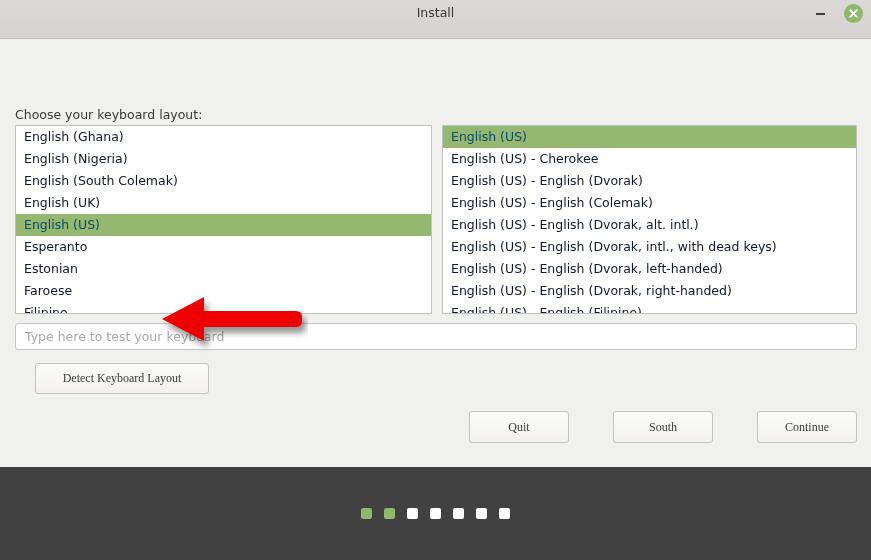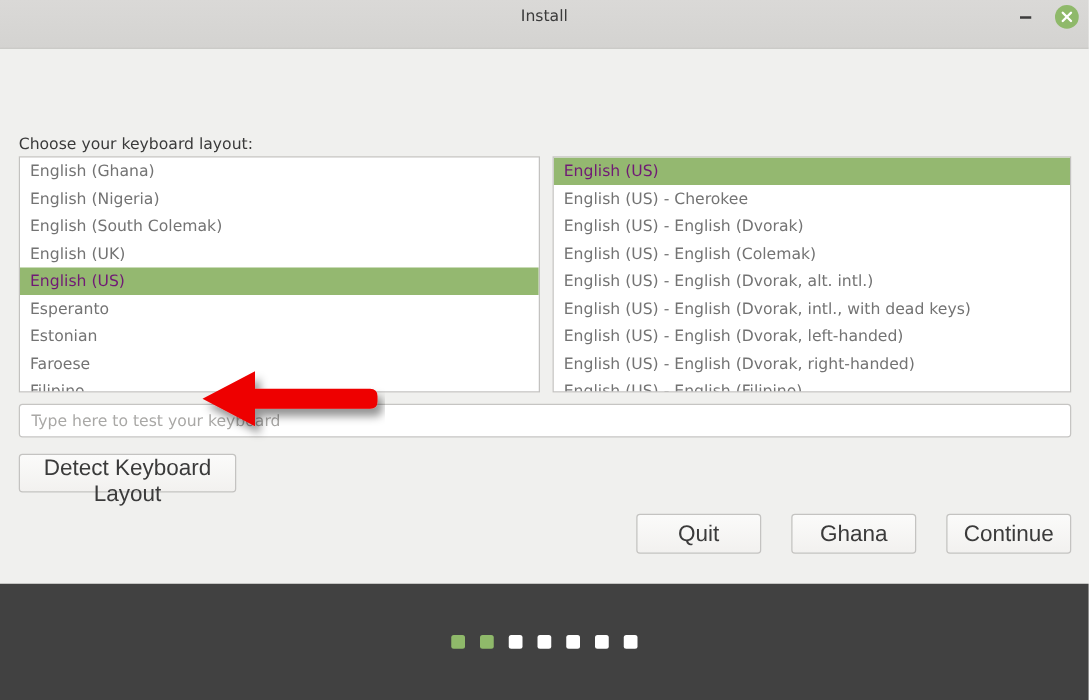--- a/index.html
+++ b/index.html
@@ -98,52 +98,53 @@
     overflow: hidden;
   }
   #list-left  { left: 15px;  top: 31px; width: 417px; height: 189px; }
   #list-right { left: 442px; top: 31px; width: 415px; height: 189px; }
 
   .list-item {
     height: 22px;
     line-height: 22px;
     padding-left: 8px;
     font-size: 12.5px;
-    color: #737373;
+    color: #0f172a;
     white-space: nowrap;
     overflow: hidden;
     cursor: default;
   }
   .list-item.selected {
     background: #94b870;
-    color: #701a75;
+    color: #0c4a6e;
   }
 
   .test-input {
     position: absolute;
     left: 15px; top: 229px;
     width: 842px; height: 27px;
     border: 1px solid #c6c5c3;
     border-radius: 3px;
     background: #ffffff;
     font-family: "DejaVu Sans", "Liberation Sans", sans-serif;
     font-size: 12.5px;
     color: #3b3b3b;
     padding: 0 9px;
   }
   .test-input::placeholder { color: #a9a8a6; }
 
   .btn {
     background: linear-gradient(to bottom, #fbfbfa 0%, #f2f1ef 100%);
     border: 1px solid #c4c3c1;
     border-radius: 3px;
-    font-family: Liberation Sans, sans-serif;
-    font-size: 18px;
+    font-family: Liberation Serif, serif;
+    font-size: 12px;
     color: #3b3b3b;
     cursor: pointer;
+    margin-left: 20px;
   }
   #btn-detect {
     position: absolute;
     left: 15px; top: 269px;
     width: 174px; height: 31px;
   }
   .nav-btns {
     position: absolute;
     right: 14px; top: 317px;
     display: flex;
@@ -224,21 +225,21 @@
         <div class="list-item">English (US) - English (Dvorak, right-handed)</div>
         <div class="list-item">English (US) - English (Filipino)</div>
       </div>
 
     <input class="test-input" id="test-input" type="text" placeholder="Type here to test your keyboard" style="">
 
     <button class="btn" id="btn-detect">Detect Keyboard Layout</button>
 
     <div class="nav-btns">
       <button class="btn">Quit</button>
-      <button class="btn">Ghana</button>
+      <button class="btn">South</button>
       <button class="btn">Continue</button>
     </div>
 
     <div class="arrow-overlay">
       <svg width="148" height="62" viewBox="0 0 148 62" aria-hidden="true">
         <defs>
           <filter id="ashadow" x="-25%" y="-25%" width="165%" height="175%">
             <feDropShadow dx="4" dy="6" stdDeviation="3.2" flood-color="#000000" flood-opacity="0.42"></feDropShadow>
           </filter>
         </defs>

